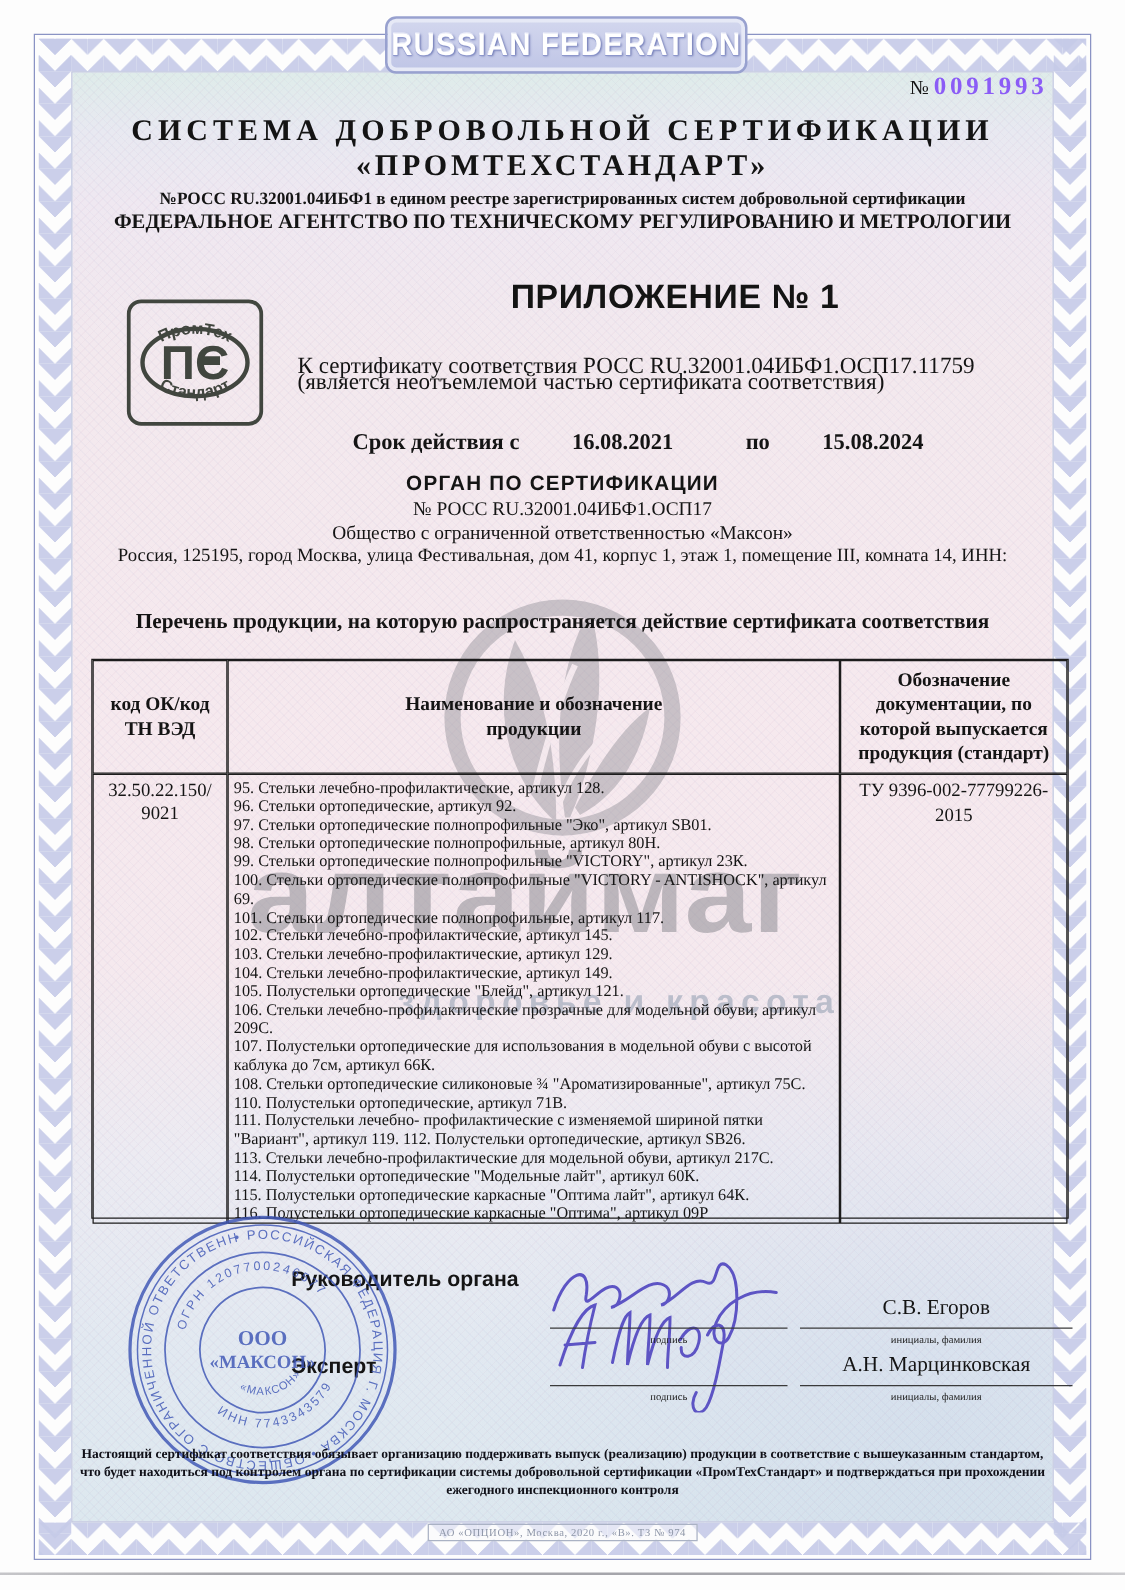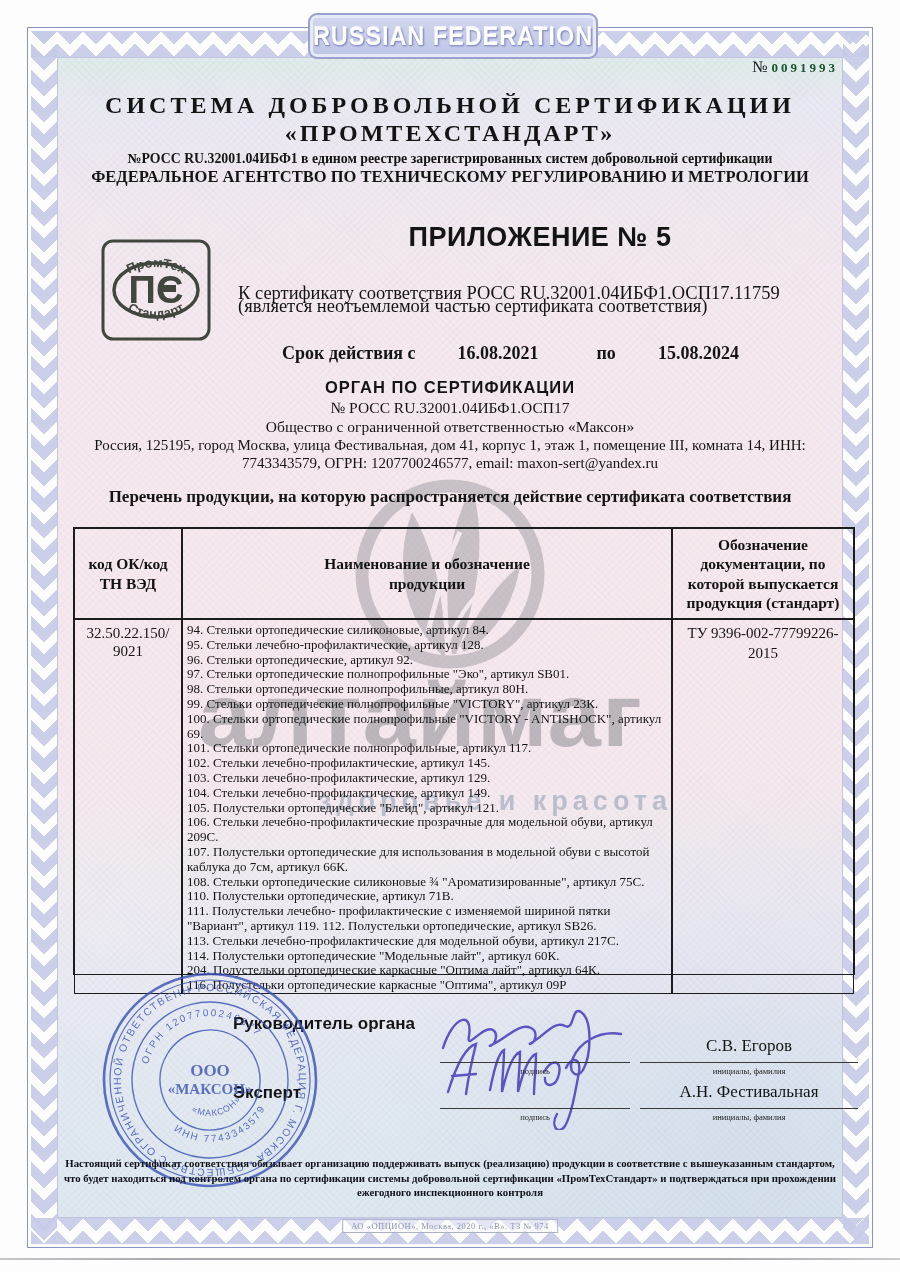--- a/index.html
+++ b/index.html
@@ -52,21 +52,21 @@
     background:linear-gradient(180deg,#d3d7ee,#bfc5e6);
     border:2px solid #98a1cf;border-radius:9px;box-shadow:inset 0 0 0 3px #e6e9f6;
     display:flex;align-items:center;justify-content:center;
   }
   .banner span{
     font-family:"Liberation Sans",sans-serif;font-weight:bold;font-size:25px;
     letter-spacing:1px;color:#fff;transform:scaleX(.94);white-space:nowrap;
     text-shadow:0 1px 0 #8d97cc,1px 1px 2px #6a74b0,0 -1px 0 #f4f6ff;
   }
   .serial{position:absolute;right:62px;top:58px;font-size:16px;white-space:nowrap;}
-  .serial .num{color:#14532d;font-weight:bold;letter-spacing:3px;font-size:13px;}
+  .serial .num{color:#8b5cf6;font-weight:bold;letter-spacing:3px;font-size:20px;}
 
   .t-center{text-align:center;}
   .title1{position:absolute;left:60px;right:60px;top:92px;font-weight:bold;font-size:24px;letter-spacing:4px;}
   .title2{position:absolute;left:60px;right:60px;top:120px;font-weight:bold;font-size:24px;letter-spacing:3px;}
   .registry{position:absolute;left:60px;right:60px;top:151px;font-weight:bold;font-size:13.8px;}
   .agency{position:absolute;left:60px;right:60px;top:167px;font-weight:bold;font-size:16.5px;}
 
   .ps-logo{position:absolute;left:100px;top:238px;width:112px;height:104px;}
   .annex-title{position:absolute;left:240px;width:600px;top:222px;font-family:"Liberation Sans",sans-serif;font-weight:bold;font-size:27px;letter-spacing:.5px;}
   .cert-line{position:absolute;left:238px;top:283px;font-size:18.5px;}
@@ -176,70 +176,68 @@
       <text font-family="Liberation Sans, sans-serif" font-weight="bold" font-size="13" fill="#41463f">
         <textPath href="#psTopArc" startOffset="50%" text-anchor="middle">ПромТех</textPath>
       </text>
       <text font-family="Liberation Sans, sans-serif" font-weight="bold" font-size="13" fill="#41463f">
         <textPath href="#psBotArc" startOffset="50%" text-anchor="middle">Стандарт</textPath>
       </text>
       <text x="56" y="65" text-anchor="middle" font-family="Liberation Sans, sans-serif" font-weight="bold" font-size="38" fill="#41463f">ПС</text>
       <rect x="62" y="47" width="14" height="7" fill="#41463f"></rect>
     </svg>
 
-    <div class="annex-title t-center">ПРИЛОЖЕНИЕ № 5</div>
+    <div class="annex-title t-center">ПРИЛОЖЕНИЕ № 1</div>
     <div class="cert-line">К сертификату соответствия РОСС RU.32001.04ИБФ1.ОСП17.11759</div>
     <div class="cert-note">(является неотъемлемой частью сертификата соответствия)</div>
     <div class="validity">
       <span>Срок действия с</span>
       <span class="vf">16.08.2021</span>
       <span class="vp">по</span>
       <span class="vt">15.08.2024</span>
     </div>
 
     <div class="org-head t-center">ОРГАН ПО СЕРТИФИКАЦИИ</div>
     <div class="org-num t-center">№ РОСС RU.32001.04ИБФ1.ОСП17</div>
     <div class="org-name t-center">Общество с ограниченной ответственностью «Максон»</div>
     <div class="org-addr1 t-center">Россия, 125195, город Москва, улица Фестивальная, дом 41, корпус 1, этаж 1, помещение III, комната 14, ИНН:</div>
-    <div class="org-addr2 t-center">7743343579, ОГРН: 1207700246577, email: maxon-sert@yandex.ru</div>
 
     <div class="list-head t-center">Перечень продукции, на которую распространяется действие сертификата соответствия</div>
 
     <div class="prod-table">
       <div class="cell hdr">код ОК/код
 ТН ВЭД</div>
       <div class="cell hdr">Наименование и обозначение
 продукции</div>
       <div class="cell hdr">Обозначение
 документации, по
 которой выпускается
 продукция (стандарт)</div>
       <div class="cell code-cell">32.50.22.150/
 9021</div>
       <div class="cell items-cell">
-          <div>94. Стельки ортопедические силиконовые, артикул 84.</div>
           <div>95. Стельки лечебно-профилактические, артикул 128.</div>
           <div>96. Стельки ортопедические, артикул 92.</div>
           <div>97. Стельки ортопедические полнопрофильные "Эко", артикул SB01.</div>
           <div>98. Стельки ортопедические полнопрофильные, артикул 80Н.</div>
           <div>99. Стельки ортопедические полнопрофильные "VICTORY", артикул 23К.</div>
           <div>100. Стельки ортопедические полнопрофильные "VICTORY - ANTISHOCK", артикул 69.</div>
           <div>101. Стельки ортопедические полнопрофильные, артикул 117.</div>
           <div>102. Стельки лечебно-профилактические, артикул 145.</div>
           <div>103. Стельки лечебно-профилактические, артикул 129.</div>
           <div>104. Стельки лечебно-профилактические, артикул 149.</div>
           <div>105. Полустельки ортопедические "Блейд", артикул 121.</div>
           <div>106. Стельки лечебно-профилактические прозрачные для модельной обуви, артикул 209С.</div>
           <div>107. Полустельки ортопедические для использования в модельной обуви с высотой каблука до 7см, артикул 66К.</div>
           <div>108. Стельки ортопедические силиконовые ¾ "Ароматизированные", артикул 75С.</div>
           <div>110. Полустельки ортопедические, артикул 71В.</div>
           <div>111. Полустельки лечебно- профилактические с изменяемой шириной пятки "Вариант", артикул 119. 112. Полустельки ортопедические, артикул SB26.</div>
           <div>113. Стельки лечебно-профилактические для модельной обуви, артикул 217С.</div>
           <div>114. Полустельки ортопедические "Модельные лайт", артикул 60К.</div>
-          <div>204. Полустельки ортопедические каркасные "Оптима лайт", артикул 64К.</div>
+          <div>115. Полустельки ортопедические каркасные "Оптима лайт", артикул 64К.</div>
           <div>116. Полустельки ортопедические каркасные "Оптима", артикул 09Р</div>
         </div>
       <div class="cell doc-cell">ТУ 9396-002-77799226-
 2015</div>
     </div>
 
     <div class="role1">Руководитель органа</div>
     <div class="role2">Эксперт</div>
 
     <svg class="autograph ag1" viewBox="0 0 200 80">
@@ -253,21 +251,21 @@
     <div class="sigline nl1"></div>
     <div class="sigline sl2"></div>
     <div class="sigline nl2"></div>
 
     <div class="sub sub1a">подпись</div>
     <div class="sub sub1b">инициалы, фамилия</div>
     <div class="sub sub2a">подпись</div>
     <div class="sub sub2b">инициалы, фамилия</div>
 
     <div class="name1">С.В. Егоров</div>
-    <div class="name2">А.Н. Фестивальная</div>
+    <div class="name2">А.Н. Марцинковская</div>
 
     <svg class="stamp" viewBox="0 0 228 228">
       <g fill="none" stroke="#3d55b5">
         <circle cx="114" cy="114" r="106" stroke-width="2.6"></circle>
         <circle cx="114" cy="114" r="100" stroke-width="1.2"></circle>
         <circle cx="114" cy="114" r="78" stroke-width="1.4"></circle>
         <circle cx="114" cy="114" r="50" stroke-width="1.4"></circle>
       </g>
       <path id="stRingOuter" d="M114 25 A 89 89 0 1 1 113.9 25" fill="none"></path>
       <path id="stArcTop" d="M50 114 A 64 64 0 0 1 178 114" fill="none"></path>

